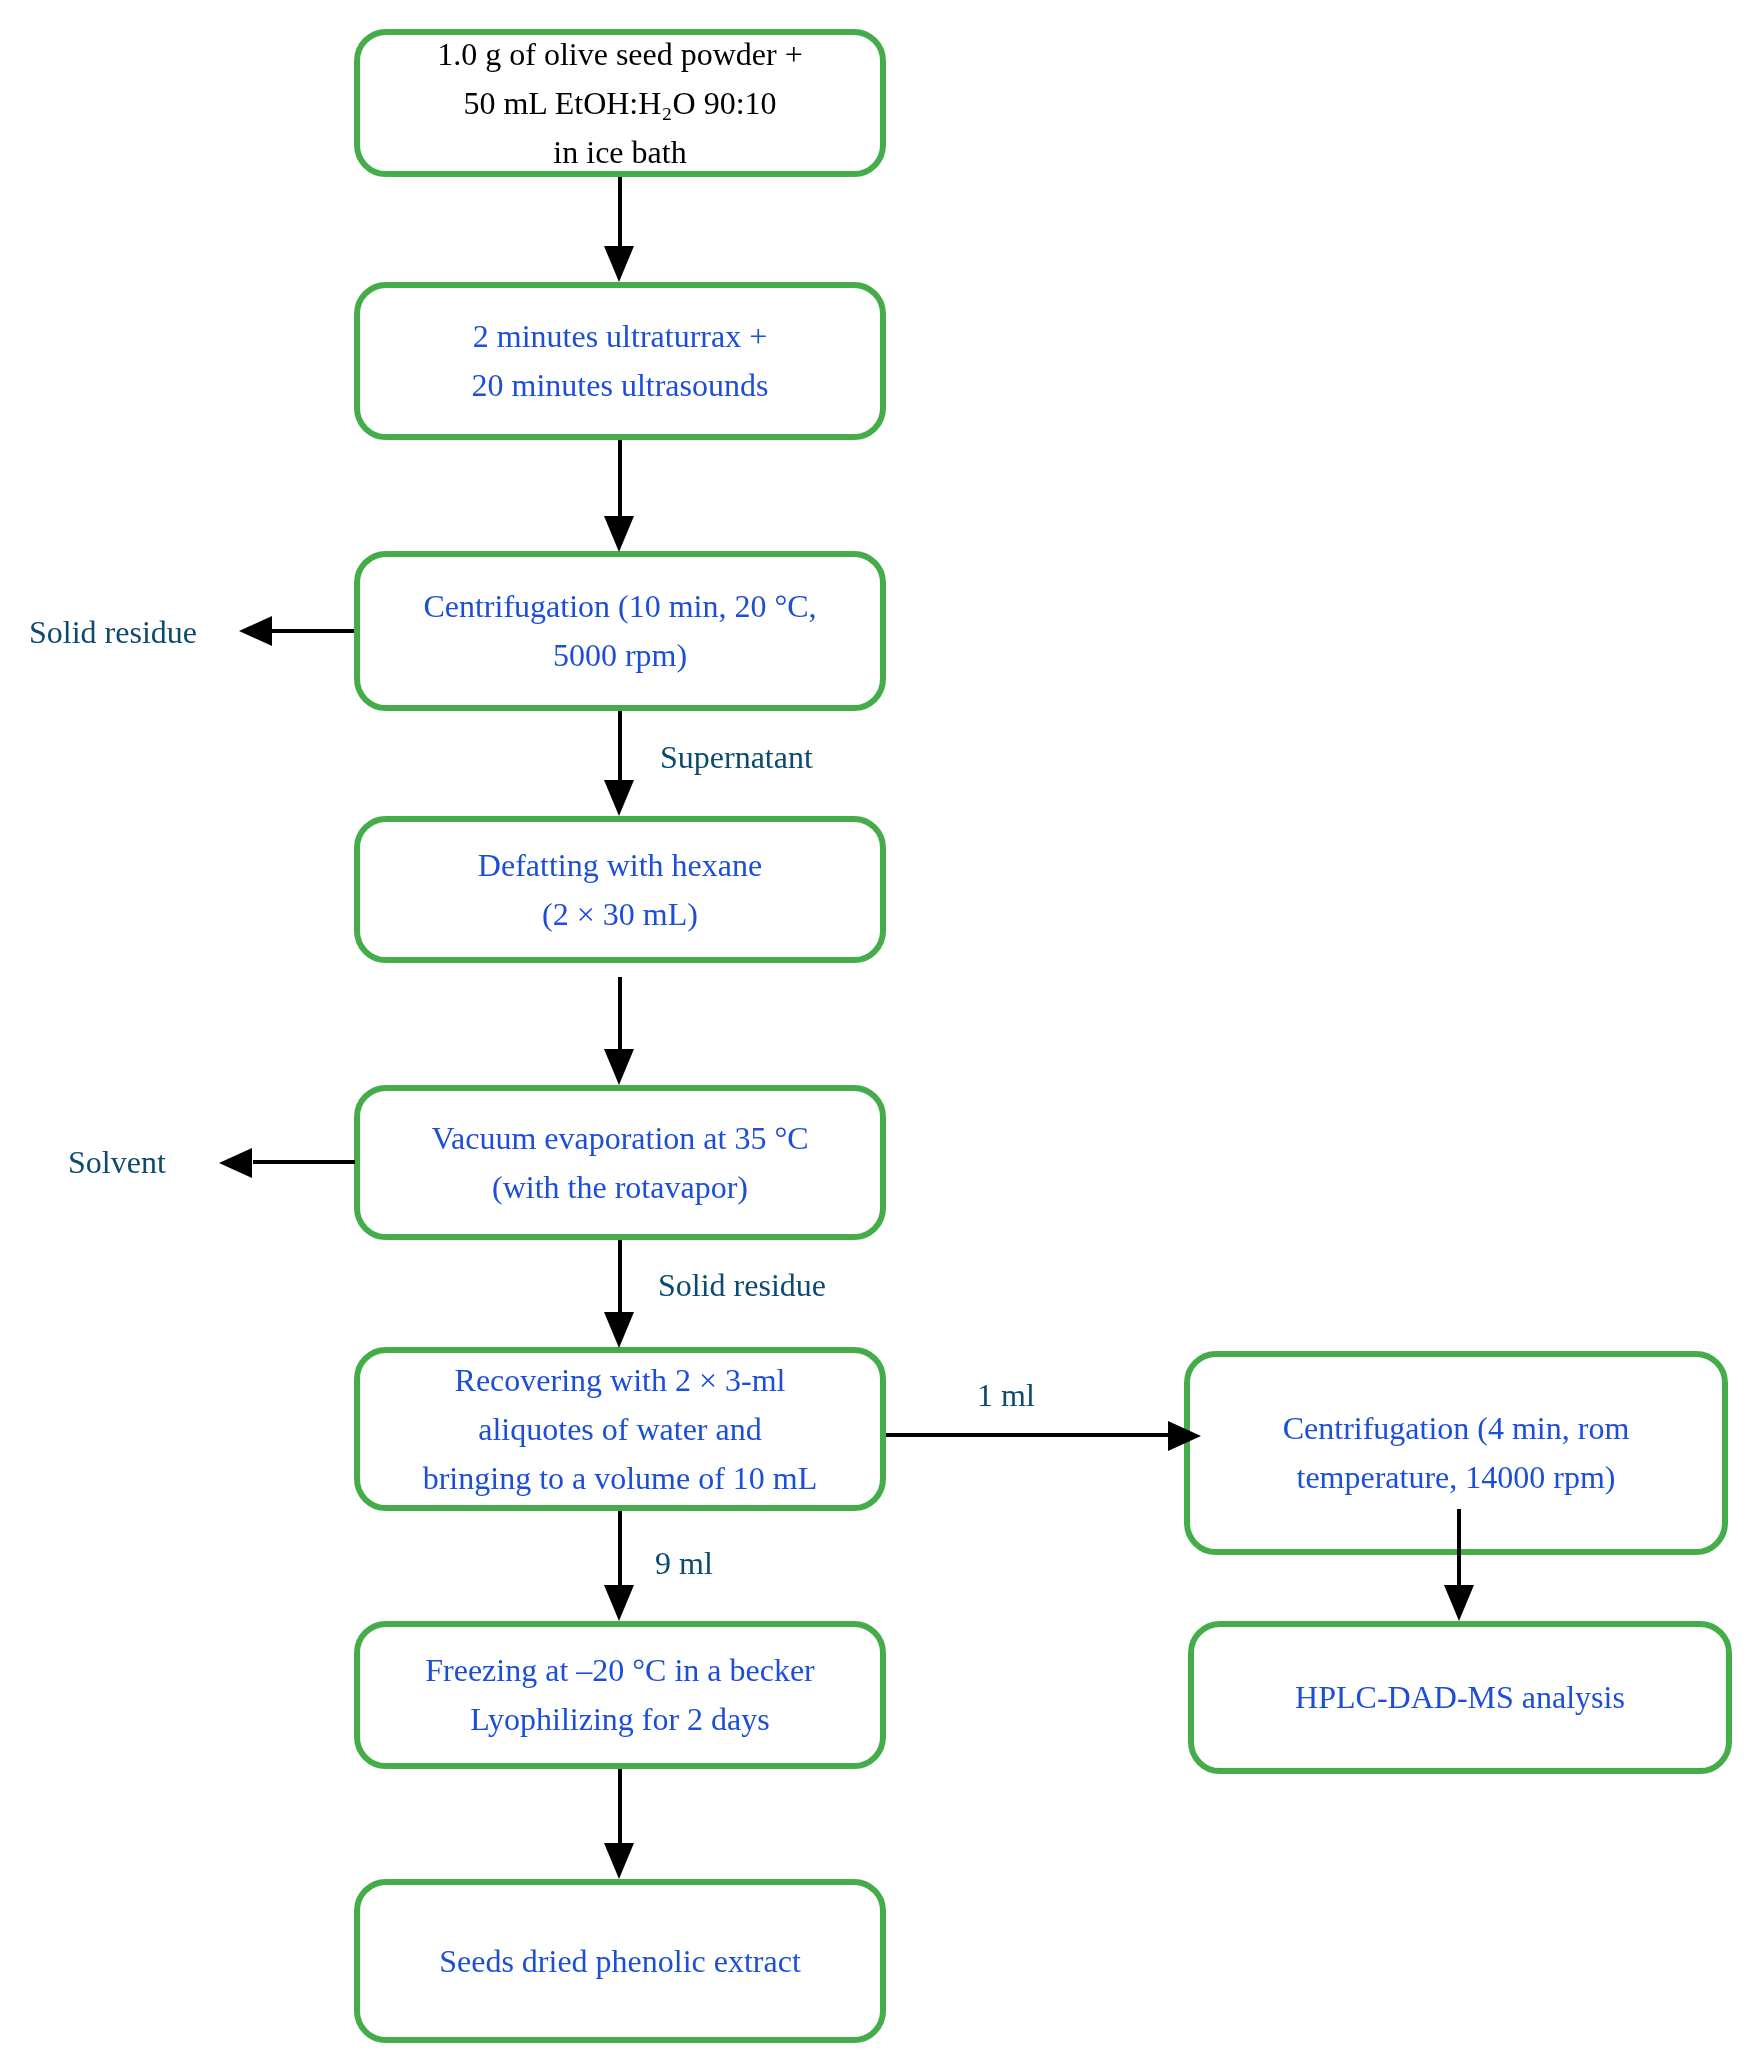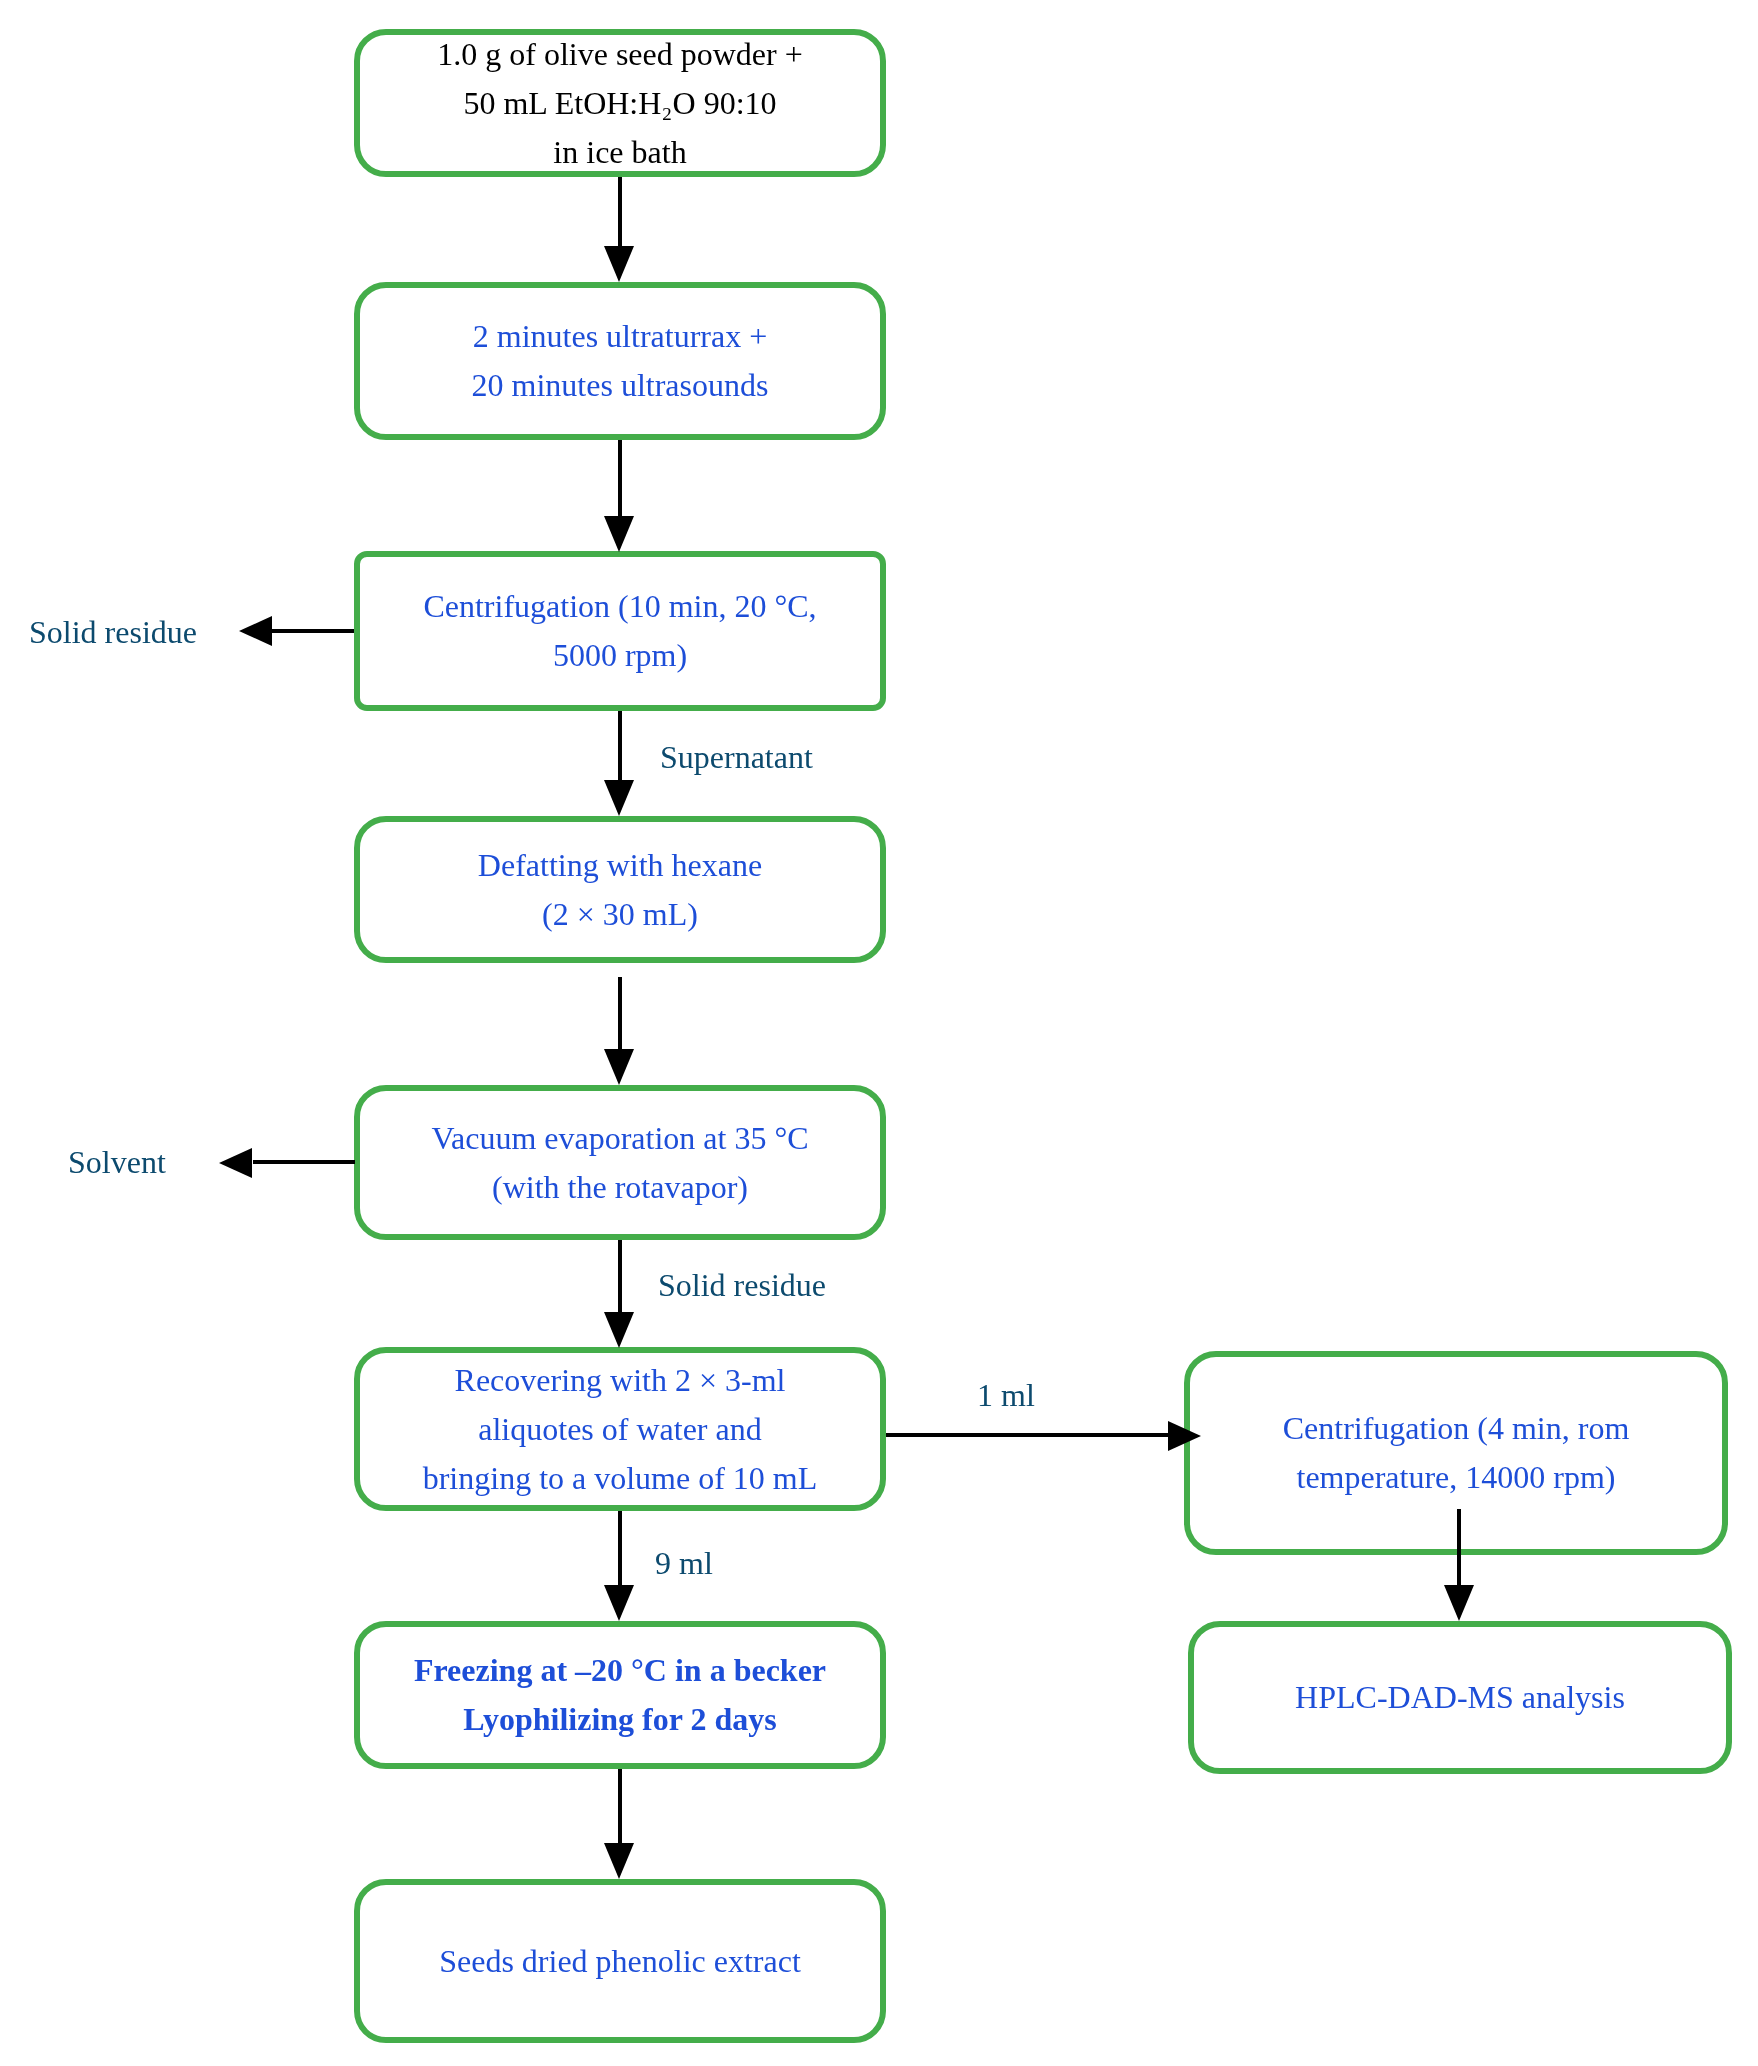--- a/index.html
+++ b/index.html
@@ -63,37 +63,37 @@
 <div class="canvas">
 
   <div class="box" style="left: 354px; top: 29px; width: 532px; height: 148px; border-color: rgb(68, 173, 74);">
     <span class="box-text" style="color: rgb(0, 0, 0);">1.0 g of olive seed powder +<br>50 mL EtOH:H₂O 90:10<br>in ice bath</span>
   </div>
 
   <div class="box" style="left: 354px; top: 282px; width: 532px; height: 158px; border-color: rgb(68, 173, 74);">
     <span class="box-text">2 minutes ultraturrax +<br>20 minutes ultrasounds</span>
   </div>
 
-  <div class="box" style="left: 354px; top: 551px; width: 532px; height: 160px; border-color: rgb(68, 173, 74); border-radius: 13px;">
+  <div class="box" style="left: 354px; top: 551px; width: 532px; height: 160px; border-color: rgb(68, 173, 74);">
     <span class="box-text">Centrifugation (10 min, 20 °C,<br>5000 rpm)</span>
   </div>
 
   <div class="box" style="left: 354px; top: 816px; width: 532px; height: 147px; border-color: rgb(68, 173, 74);">
     <span class="box-text">Defatting with hexane<br>(2 × 30 mL)</span>
   </div>
 
   <div class="box" style="left: 354px; top: 1085px; width: 532px; height: 155px; border-color: rgb(68, 173, 74);">
     <span class="box-text">Vacuum evaporation at 35 °C<br>(with the rotavapor)</span>
   </div>
 
   <div class="box" style="left: 354px; top: 1347px; width: 532px; height: 164px; border-color: rgb(68, 173, 74);">
     <span class="box-text">Recovering with 2 × 3-ml<br>aliquotes of water and<br>bringing to a volume of 10 mL</span>
   </div>
 
-  <div class="box" style="left: 354px; top: 1621px; width: 532px; height: 148px; border-color: rgb(68, 173, 74); font-weight: bold;">
+  <div class="box" style="left: 354px; top: 1621px; width: 532px; height: 148px; border-color: rgb(68, 173, 74);">
     <span class="box-text">Freezing at –20 °C in a becker<br>Lyophilizing for 2 days</span>
   </div>
 
   <div class="box bold" style="left: 354px; top: 1879px; width: 532px; height: 164px; border-color: rgb(68, 173, 74);">
     <span class="box-text">Seeds dried phenolic extract</span>
   </div>
 
   <div class="box" style="left: 1184px; top: 1351px; width: 544px; height: 204px; border-color: rgb(68, 173, 74);">
     <span class="box-text">Centrifugation (4 min, rom<br>temperature, 14000 rpm)</span>
   </div>

